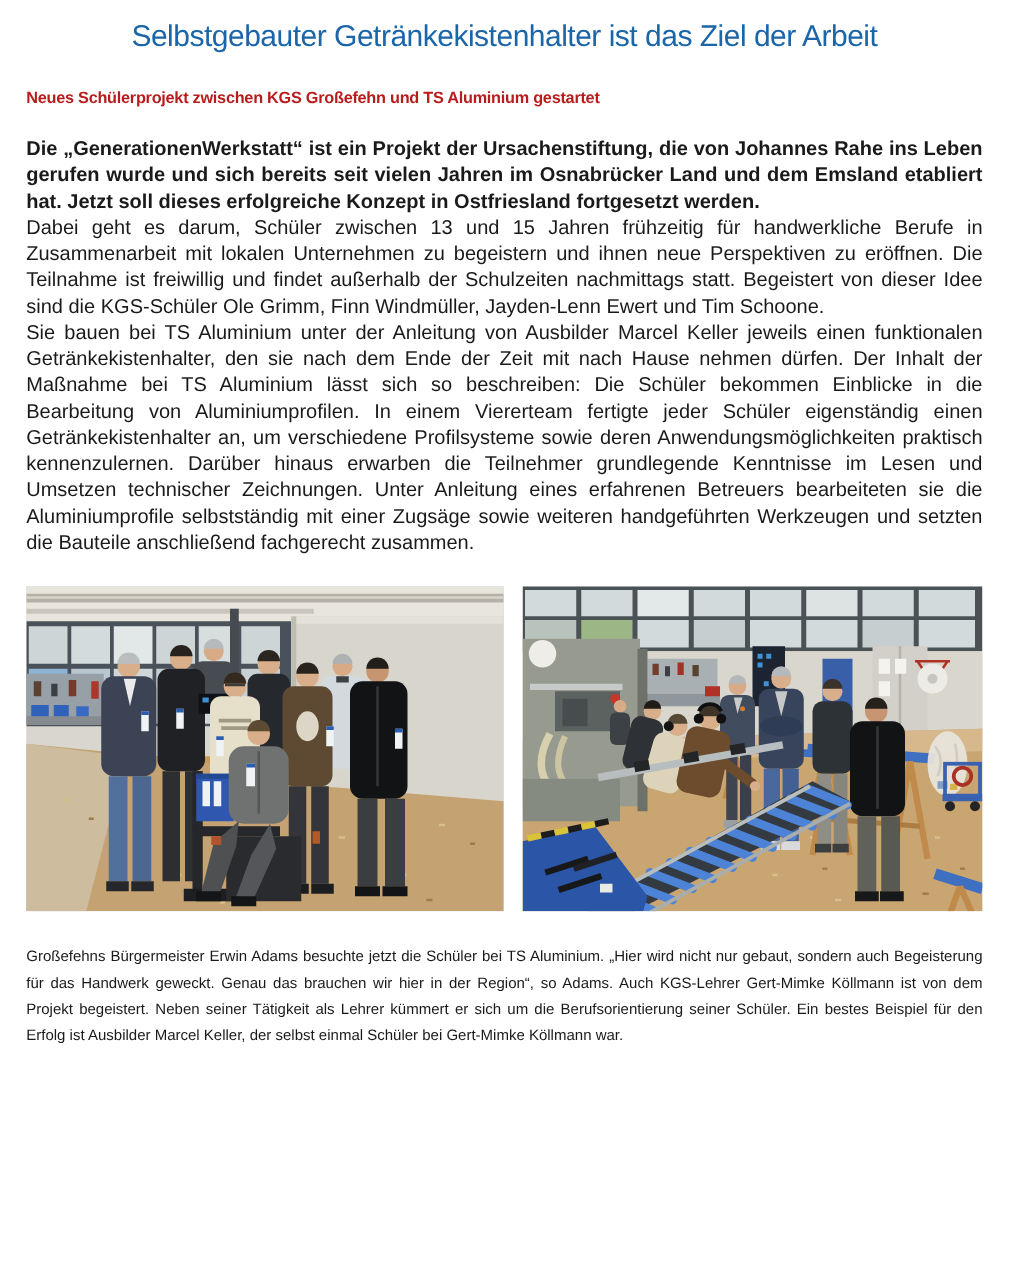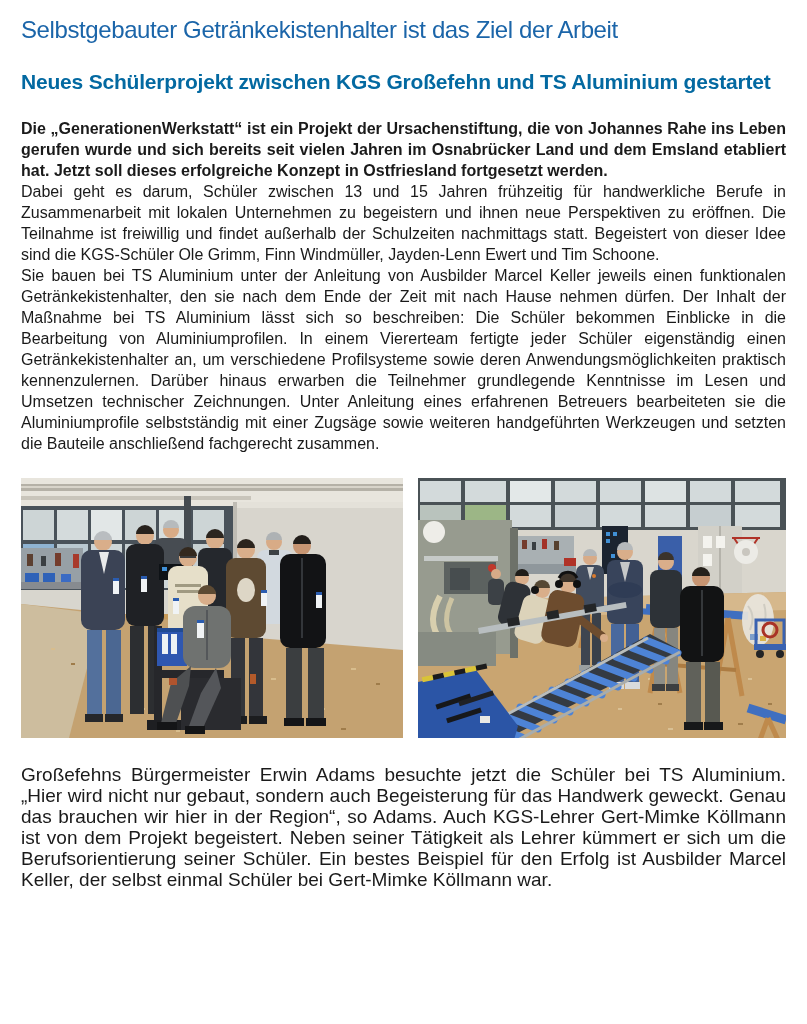--- a/index.html
+++ b/index.html
@@ -1,36 +1,36 @@
 <!DOCTYPE html>
 <html><head>
 <meta charset="utf-8">
 <style>
   html,body{margin:0;padding:0;background:#ffffff;}
   body{width:807px;height:1024px;overflow:hidden;
        font-family:"Liberation Sans",sans-serif;color:#1a1a1a;}
   .page{padding:16px 21px 0 21px;}
   h1{margin:0;font-size:24px;font-weight:400;letter-spacing:-0.4px;line-height:1.2;}
-  h2{margin:25px 0 0 0;font-size:21px;font-weight:700;color:#0369a1;letter-spacing:-0.2px;}
+  h2{margin:25px 0 0 0;font-size:13px;font-weight:700;color:#b91c1c;letter-spacing:-0.2px;}
   .text-block{margin-top:24px;font-size:16px;line-height:21px;text-align:justify;}
   .text-block p{margin:0;}
   p.bold{font-weight:700;}
   .photos{margin-top:24px;display:flex;gap:15px;}
   figure.photo{margin:0;height:260px;overflow:hidden;background:#d8d6ce;}
   figure.photo.left{width:382px;}
   figure.photo.right{width:368px;}
   figure.photo svg{display:block;width:100%;height:100%;}
-  .closing{margin-top:26px;font-size:19px;line-height:21px;text-align:justify;}
+  .closing{margin-top:26px;font-size:12px;line-height:21px;text-align:justify;}
 </style>
 </head>
 <body>
 
 <div class="page">
 
-  <h1 style="color: rgb(27, 101, 169);">Selbstgebauter Getränkekistenhalter ist das Ziel der Arbeit</h1>
+  <h1 style="color: rgb(27, 101, 169); text-align: center;">Selbstgebauter Getränkekistenhalter ist das Ziel der Arbeit</h1>
 
   <h2>Neues Schülerprojekt zwischen KGS Großefehn und TS Aluminium gestartet</h2>
 
   <div class="text-block">
     <p class="bold">Die „GenerationenWerkstatt“ ist ein Projekt der Ursachenstiftung, die von Johannes Rahe ins Leben gerufen wurde und sich bereits seit vielen Jahren im Osnabrücker Land und dem Emsland etabliert hat. Jetzt soll dieses erfolgreiche Konzept in Ostfriesland fortgesetzt werden.</p>
     <p>Dabei geht es darum, Schüler zwischen 13 und 15 Jahren frühzeitig für handwerkliche Berufe in Zusammenarbeit mit lokalen Unternehmen zu begeistern und ihnen neue Perspektiven zu eröffnen. Die Teilnahme ist freiwillig und findet außerhalb der Schulzeiten nachmittags statt. Begeistert von dieser Idee sind die KGS-Schüler Ole Grimm, Finn Windmüller, Jayden-Lenn Ewert und Tim Schoone.</p>
     <p>Sie bauen bei TS Aluminium unter der Anleitung von Ausbilder Marcel Keller jeweils einen funktionalen Getränkekistenhalter, den sie nach dem Ende der Zeit mit nach Hause nehmen dürfen. Der Inhalt der Maßnahme bei TS Aluminium lässt sich so beschreiben: Die Schüler bekommen Einblicke in die Bearbeitung von Aluminiumprofilen. In einem Viererteam fertigte jeder Schüler eigenständig einen Getränkekistenhalter an, um verschiedene Profilsysteme sowie deren Anwendungsmöglichkeiten praktisch kennenzulernen. Darüber hinaus erwarben die Teilnehmer grundlegende Kenntnisse im Lesen und Umsetzen technischer Zeichnungen. Unter Anleitung eines erfahrenen Betreuers bearbeiteten sie die Aluminiumprofile selbstständig mit einer Zugsäge sowie weiteren handgeführten Werkzeugen und setzten die Bauteile anschließend fachgerecht zusammen.</p>
   </div>
 
   <div class="photos">

